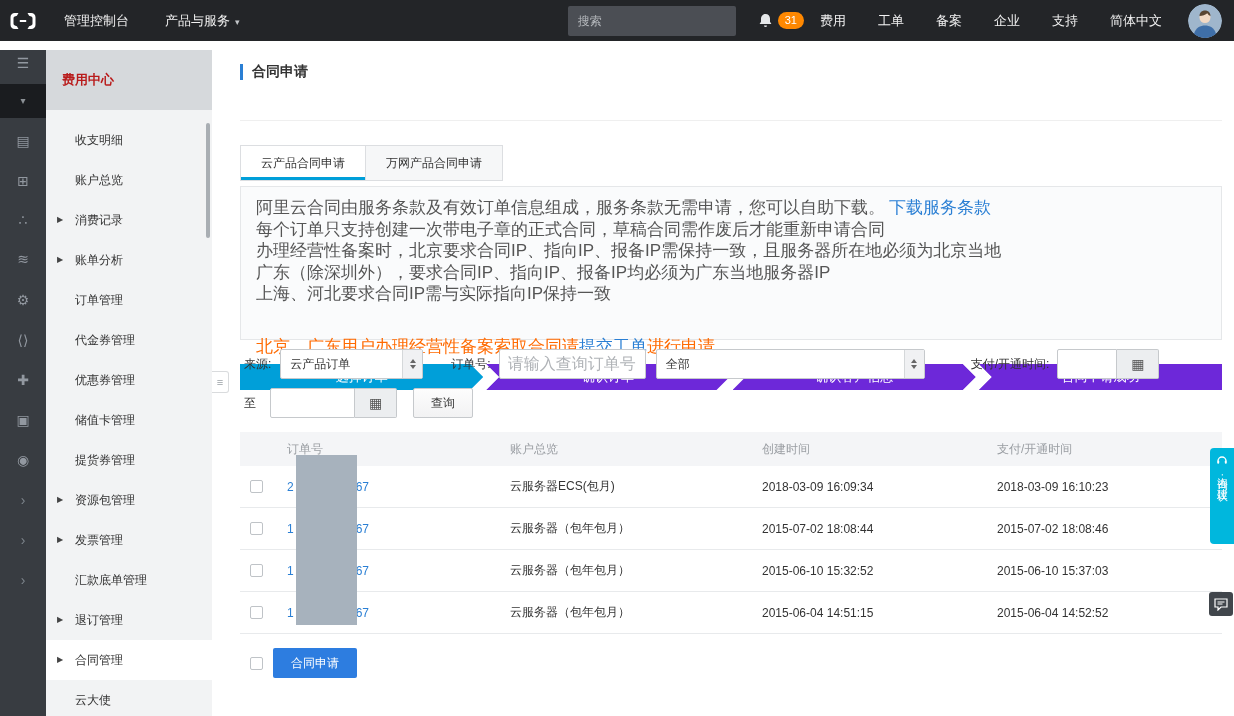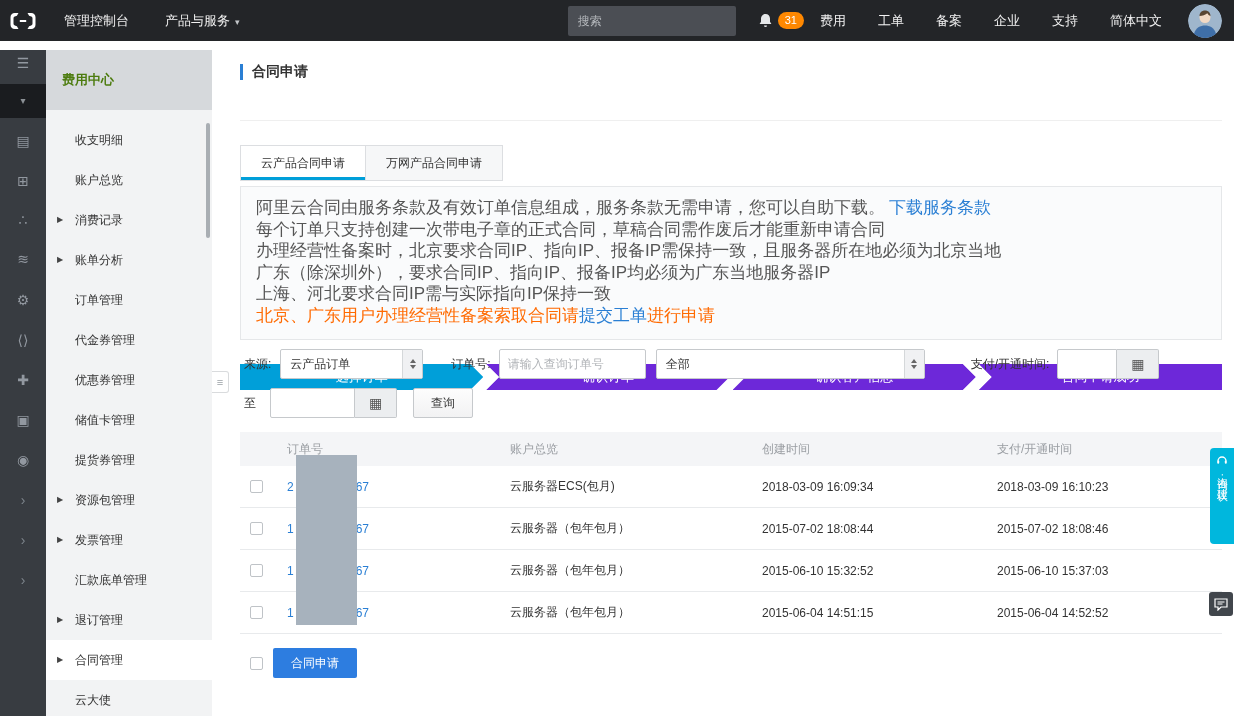--- a/index.html
+++ b/index.html
@@ -21,21 +21,21 @@
   .avatar { width:34px; height:34px; border-radius:50%; overflow:hidden; margin:0 12px 0 10px; cursor:pointer; flex:none; }
 
   
   .iconstrip { position:absolute; top:50px; left:0; width:46px; height:666px; background:#383c41; z-index:10; }
   .sicon { position:absolute; left:0; width:46px; height:20px; line-height:20px; text-align:center; color:#9298a0; font-size:14px; cursor:pointer; }
   .sicon.chev { font-size:14px; color:#7e858c; }
   .strip-caret { position:absolute; top:34px; left:0; width:46px; height:34px; line-height:34px; text-align:center; background:#1a1c1f; color:#8b9095; font-size:10px; cursor:pointer; }
 
   
   .sidemenu { position:absolute; top:50px; left:46px; width:166px; height:666px; background:#f2f3f4; z-index:10; }
-  .sm-header { height:60px; line-height:60px; background:#d6d9dc; padding-left:16px; font-size:13px; font-weight:bold; color:#4d7c0f; }
+  .sm-header { height:60px; line-height:60px; background:#d6d9dc; padding-left:16px; font-size:13px; font-weight:bold; color:#b91c1c; }
   .sm-list { margin-top:10px; }
   .sm-item { position:relative; height:40px; line-height:40px; padding-left:29px; font-size:12px; color:#333; cursor:pointer; white-space:nowrap; }
   .sm-item.active { background:#fff; }
   .sm-item .tri { position:absolute; left:11px; top:0; font-size:8px; color:#444; }
   .menu-scrollbar { position:absolute; left:206px; top:123px; width:4px; height:115px; background:#a9aeb3; border-radius:2px; z-index:12; }
   .collapse-handle { position:absolute; left:212px; top:371px; width:17px; height:22px; background:#fff; border:1px solid #d9dbdd; border-left:none; border-radius:0 3px 3px 0; color:#9aa0a5; font-size:11px; line-height:20px; text-align:center; cursor:pointer; z-index:12; }
 
   
   .content { position:absolute; top:50px; left:240px; width:982px; height:666px; background:#fff; }
   .title-divider { position:absolute; top:70px; left:0; right:0; height:1px; background:#efefef; }
@@ -45,38 +45,38 @@
 
   .tabs { position:absolute; top:95px; left:0; display:flex; }
   .tab { height:36px; line-height:34px; padding:0 20px; border:1px solid #dcdee1; background:#f6f7f8; font-size:12px; color:#333; position:relative; cursor:pointer; }
   .tab + .tab { border-left:none; }
   .tab.active { background:#fff; }
   .tab.active::after { content:""; position:absolute; left:0; right:0; bottom:0; height:3px; background:#009fd9; }
 
   .notice { position:absolute; top:136px; left:0; right:0; height:154px; background:#fafbfc; border:1px solid #e5e7e9; padding:10px 15px; font-size:17px; color:#555; line-height:21.5px; }
   .link { color:#2a7fd4; cursor:pointer; }
   .nline .link { margin-left:4px; }
-  .warn { color:#ff6a00; }
+  .warn { color:#ff6a00;margin-top:31px; }
   .warn .link { margin:0; }
 
   .steps { position:absolute; top:270px; left:0; right:0; height:26px; display:flex; gap:3px;margin-top:44px; }
   .step { flex:1; background:#6d28d9; color:#fff; font-size:13px; text-align:center; line-height:26px; clip-path:polygon(0 0, calc(100% - 13px) 0, 100% 50%, calc(100% - 13px) 100%, 0 100%, 13px 50%); }
   .step.first { clip-path:polygon(0 0, calc(100% - 13px) 0, 100% 50%, calc(100% - 13px) 100%, 0 100%); }
   .step.last { clip-path:polygon(0 0, 100% 0, 100% 100%, 0 100%, 13px 50%); }
   .step.active { background:#009fd9; }
 
   .frow { position:absolute; left:0; right:0; display:flex; align-items:center; font-size:12px; color:#333; }
   .frow1 { top:298px; height:32px; }
   .frow2 { top:337px; height:32px; }
   .flabel { margin-left:4px; white-space:nowrap; }
   .select { position:relative; height:30px; border:1px solid #c6c9cc; background:#fff; border-radius:2px; display:flex; align-items:center; padding:0 26px 0 9px; cursor:pointer; }
   .select .stepper { position:absolute; right:0; top:0; bottom:0; width:20px; background:#f0f1f3; border-left:1px solid #d5d8da; display:flex; flex-direction:column; align-items:center; justify-content:center; gap:2px; }
   .arr-up { width:0; height:0; border-left:3.5px solid transparent; border-right:3.5px solid transparent; border-bottom:4.5px solid #666; }
   .arr-down { width:0; height:0; border-left:3.5px solid transparent; border-right:3.5px solid transparent; border-top:4.5px solid #666; }
-  .tinput { height:30px; border:1px solid #c6c9cc; border-radius:2px; padding:0 8px; font-size:12px; color:#333; outline:none; font-family:inherit; background:#fff; }
+  .tinput { height:30px; border:1px solid #c6c9cc; border-radius:2px; padding:0 8px; font-size:16px; color:#333; outline:none; font-family:inherit; background:#fff; }
   .tinput::placeholder { color:#b0b3b7; }
   .calbtn { height:30px; width:42px; background:#eceef0; border:1px solid #c6c9cc; border-left:none; border-radius:0 2px 2px 0; display:flex; align-items:center; justify-content:center; color:#555; font-size:14px; cursor:pointer; }
   .qbtn { height:30px; padding:0 17px; background:linear-gradient(#fdfdfd,#f2f2f3); border:1px solid #c6c9cc; border-radius:2px; font-size:12px; color:#333; cursor:pointer; font-family:inherit; }
 
   .tbl { position:absolute; top:382px; left:0; right:0; font-size:12px; }
   .thead { display:flex; height:34px; line-height:34px; background:#f4f5f7; color:#9a9ea3; }
   .trow { display:flex; height:42px; align-items:center; border-bottom:1px solid #e8eaec; background:#fff; }
   .c0 { width:47px; display:flex; align-items:center; flex:none; }
   .c1 { width:223px; flex:none; }
   .c2 { width:252px; flex:none; }

